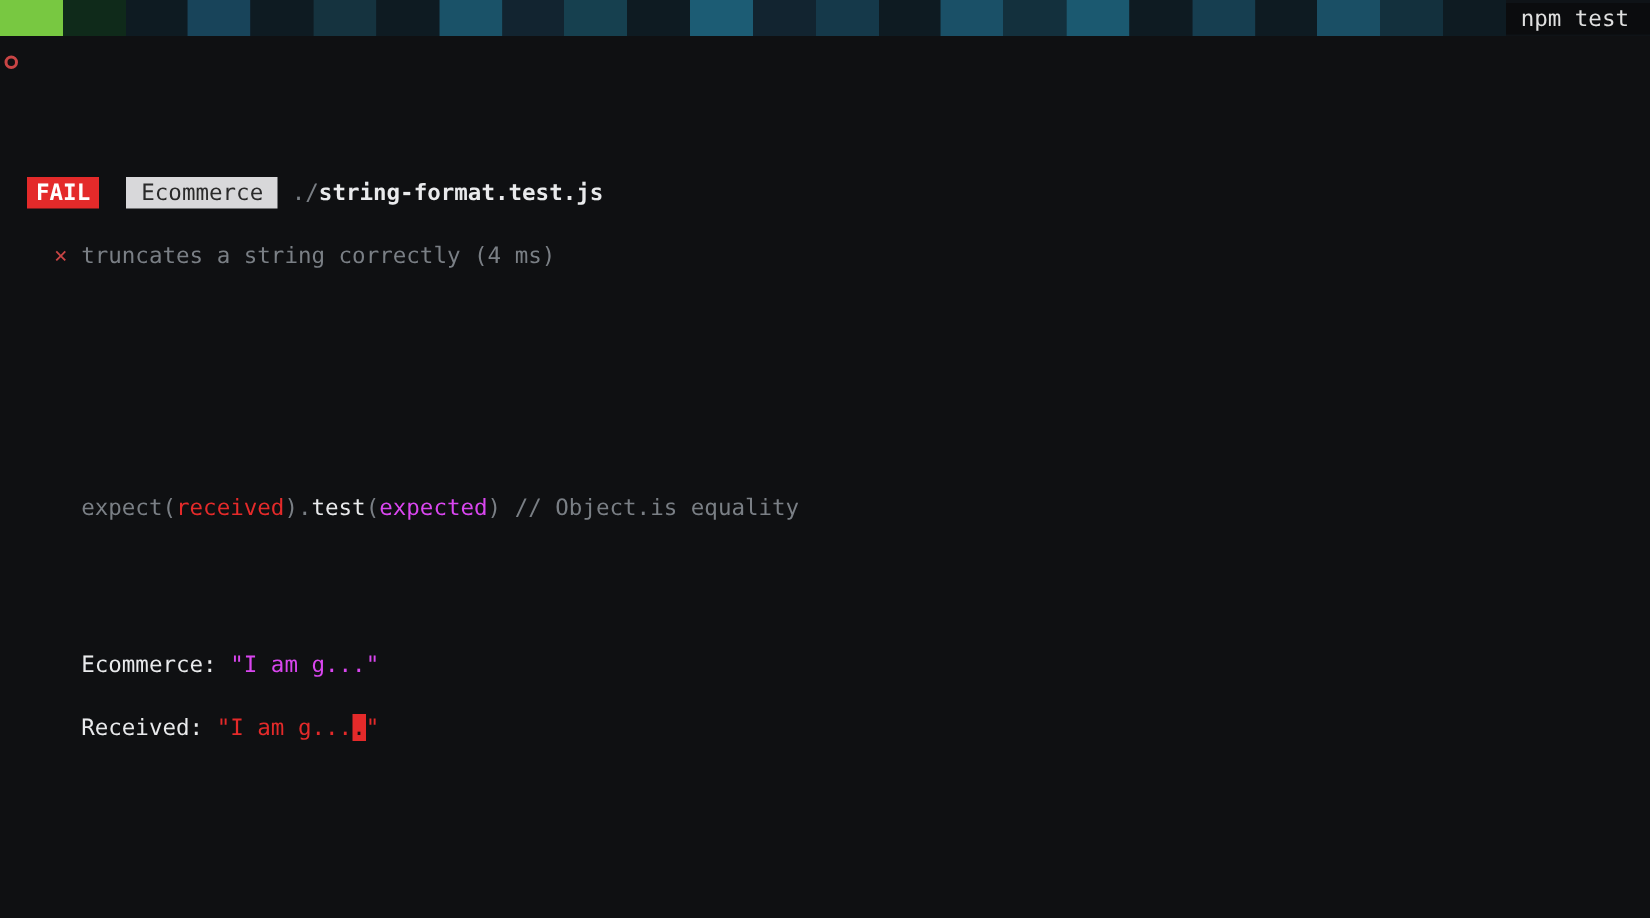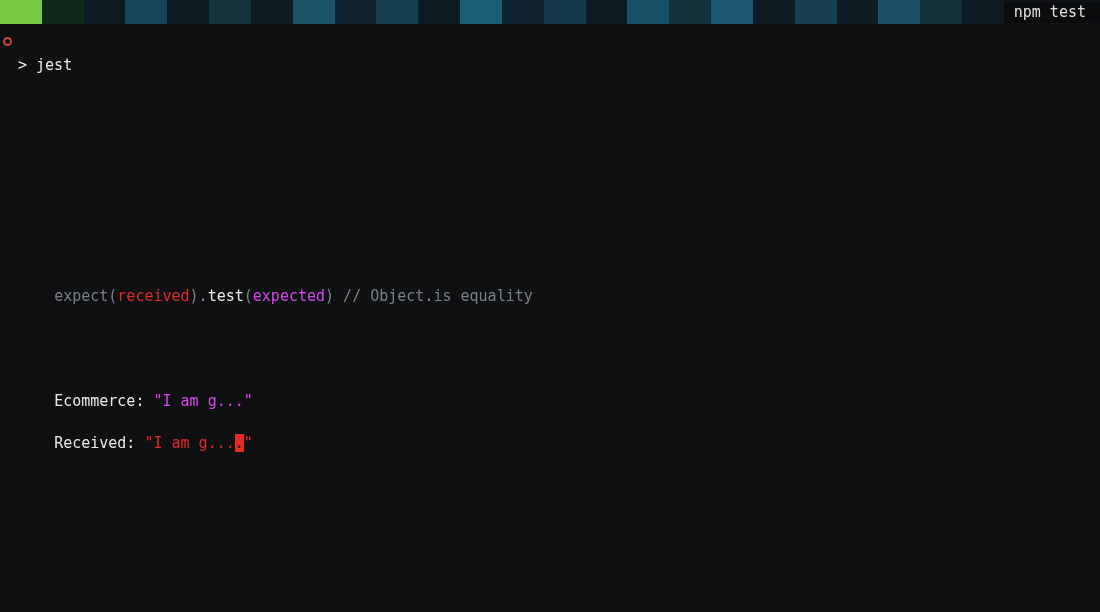--- a/index.html
+++ b/index.html
@@ -100,23 +100,24 @@
       <span style="background:#1a4f65"></span>
     <span style="background:#13303d"></span>
       <span style="background:#0e1b22"></span>
   </div>
   <div class="tb-right">npm test</div>
 </div>
 
 <span class="ring-icon" style="top:30px"><span class="ring"></span></span>
 
 <div class="term">
-<div><span class="white">&gt; jest</span></div>
 <div>&nbsp;</div>
 
+<div><span class="badge-fail">FAIL</span>  <span class="badge-suite">Ecommerce</span> <span class="dim">./</span><span class="bold white">string-format.test.js</span></div>
+<div>  <span class="x-mark">×</span> <span class="dim">truncates a string correctly (4 ms)</span></div>
 <div>&nbsp;</div>
 
 <div>&nbsp;</div>
 
 <div>    <span class="dim">expect(</span><span class="red">received</span><span class="dim">).</span><span class="white">test</span><span class="dim">(</span><span class="green">expected</span><span class="dim">)</span><span class="dim"> // Object.is equality</span></div>
 <div>&nbsp;</div>
 
 <div>    <span class="white">Ecommerce: </span><span class="green">"I am g..."</span></div>
 <div>    <span class="white">Received: </span><span class="red">"I am g...</span><span class="hl-diff">.</span><span class="red">"</span></div>
 

